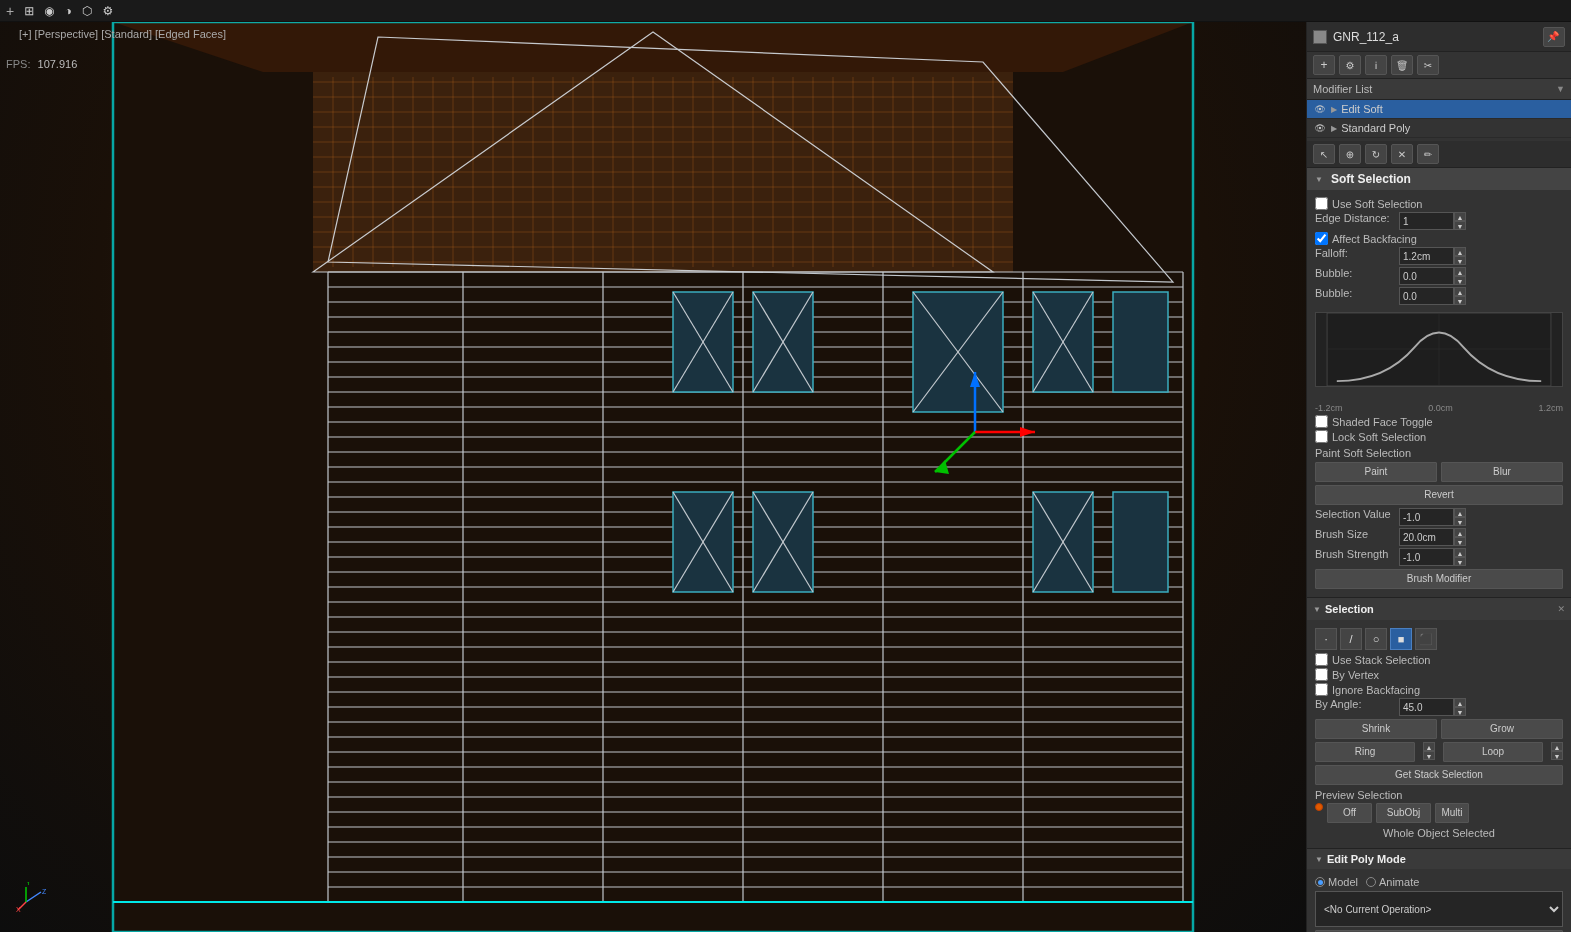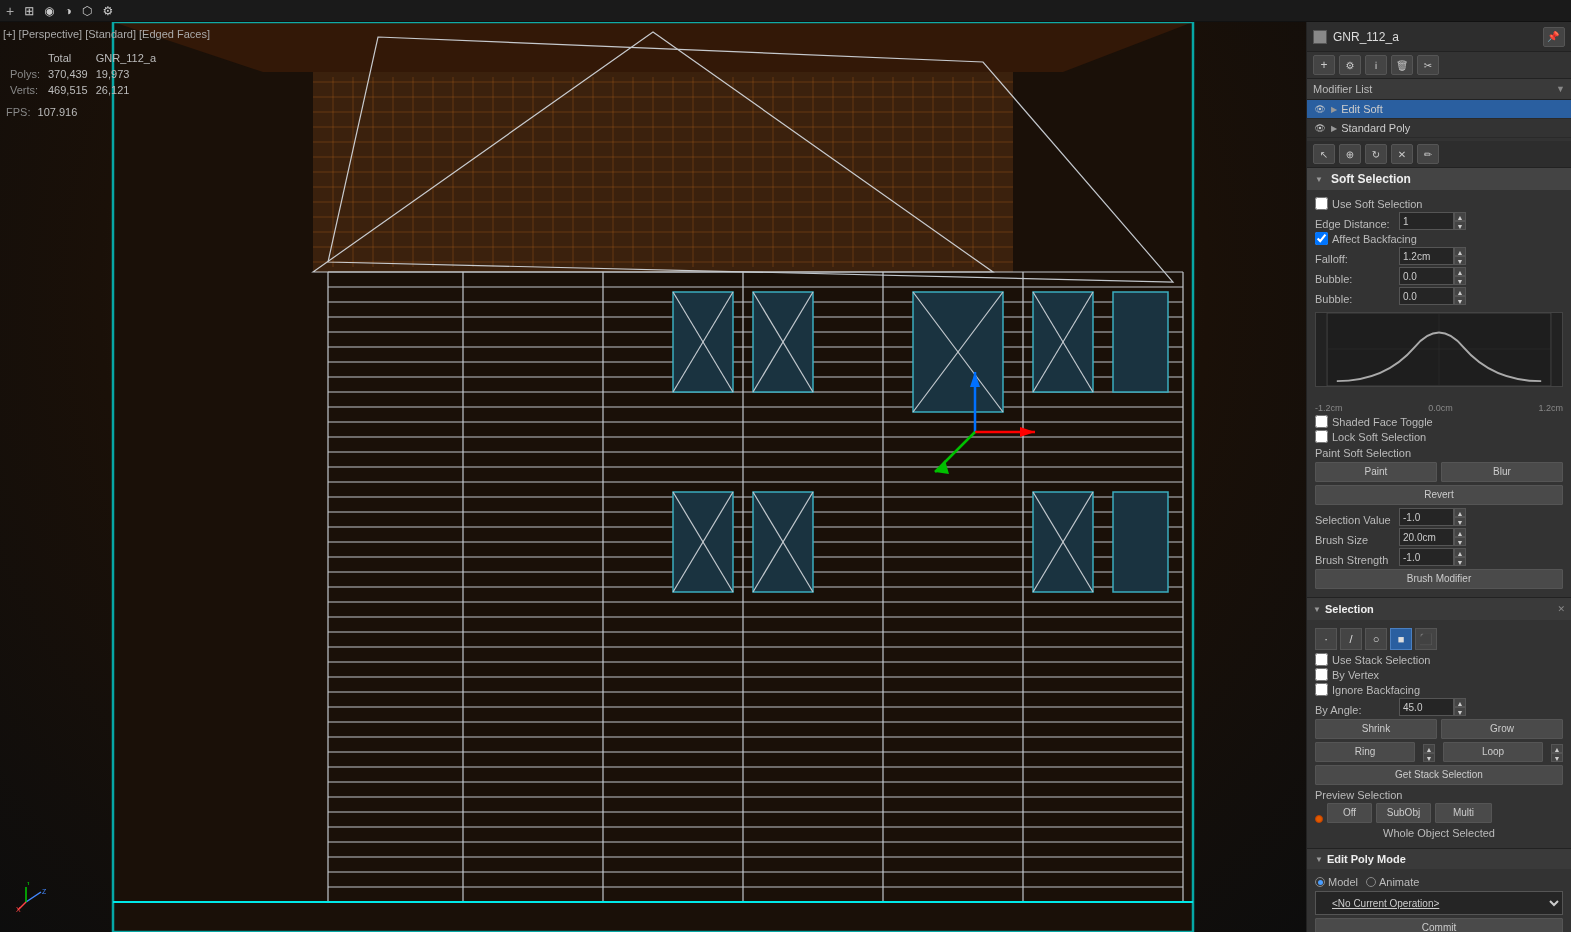--- a/index.html
+++ b/index.html
@@ -36,21 +36,21 @@
     
     .viewport {
       flex: 1;
       background: #1c1c1c;
       position: relative;
       overflow: hidden;
     }
     .viewport-label {
       position: absolute;
       top: 6px;
-      left: 3px;
+      left: 19px;
       color: #aaa;
       font-size: 11px;
       z-index: 10;
     }
     .viewport-stats {
       position: absolute;
       top: 28px;
       left: 6px;
       z-index: 10;
       line-height: 16px;
@@ -221,21 +221,21 @@
     }
     .soft-sel-title {
       font-size: 12px;
       font-weight: bold;
       color: #eee;
       flex: 1;
     }
 
     .panel-row {
       display: flex;
-      align-items: flex-end;
+      align-items: flex-start;
       margin: 2px 0;
       gap: 4px;
     }
     .panel-row input[type=text] {
       background: #252525;
       border: 1px solid #555;
       color: #ccc;
       font-size: 10px;
       width: 55px;
       padding: 1px 3px;
@@ -382,27 +382,26 @@
     }
     .section-name {
       font-size: 11px;
       font-weight: bold;
       color: #eee;
     }
 
     
     .dropdown-field {
       width: 100%;
-      height: 24px;
+      height: 36px;
       background: #252525;
       border: 1px solid #555;
       color: #ccc;
       font-size: 10px;
-      padding: 0 12px;
-      text-decoration: underline;
+      padding: 0 4px;
     }
 
     
     .right-panel::-webkit-scrollbar {
       width: 8px;
     }
     .right-panel::-webkit-scrollbar-track {
       background: #2a2a2a;
     }
     .right-panel::-webkit-scrollbar-thumb {
@@ -581,39 +580,20 @@
         <line x1="0" y1="0" x2="60" y2="0" stroke="#ff0000" stroke-width="2.5"></line>
         <polygon points="60,0 45,-5 45,5" fill="#ff0000"></polygon>
         <line x1="0" y1="0" x2="-40" y2="40" stroke="#00c000" stroke-width="2.5"></line>
         <polygon points="-40,40 -30,28 -26,42" fill="#00c000"></polygon>
       </g>
     </svg>
 
     <div class="viewport-label">[+] [Perspective] [Standard] [Edged Faces]</div>
 
     <div class="viewport-stats">
-      <table>
-        <tbody>
-            <tr>
-          <td></td>
-          <td>Total</td>
-          <td>GNR_112_a</td>
-        </tr>
-        <tr>
-          <td>Polys:</td>
-          <td>370,439</td>
-          <td>19,973</td>
-        </tr>
-        <tr>
-          <td>Verts:</td>
-          <td>469,515</td>
-          <td>26,121</td>
-        </tr>
-      </tbody>
-        </table>
       <div class="fps-row">
         <span class="fps-label">FPS:</span>
         <span>107.916</span>
       </div>
     </div>
 
     <div class="axis-indicator">
       <svg width="30" height="30" viewBox="0 0 30 30">
         <line x1="10" y1="20" x2="25" y2="10" stroke="#4488ff" stroke-width="1.5"></line>
         <line x1="10" y1="20" x2="10" y2="5" stroke="#00cc00" stroke-width="1.5"></line>
@@ -863,21 +843,21 @@
 
         <div class="btn-row">
           <div class="panel-btn">Get Stack Selection</div>
         </div>
 
         <div style="font-size:11px;color:#bbb;margin:4px 0 2px;">Preview Selection</div>
         <div class="panel-row">
           <div class="dot-indicator"></div>
           <div class="panel-btn" style="flex:none;width:45px;">Off</div>
           <div class="panel-btn" style="flex:none;width:55px;">SubObj</div>
-          <div class="panel-btn" style="flex:none;width:57px;">Multi</div>
+          <div class="panel-btn" style="flex:none;width:34px;">Multi</div>
         </div>
 
         <div style="font-size:11px;color:#bbb;margin:4px 0;text-align:center;">Whole Object Selected</div>
       </div>
     </div>
 
     <div class="section">
       <div class="edit-poly-mode-header">
         <span class="expand-tri">▼</span>
         <span class="section-name">Edit Poly Mode</span>

